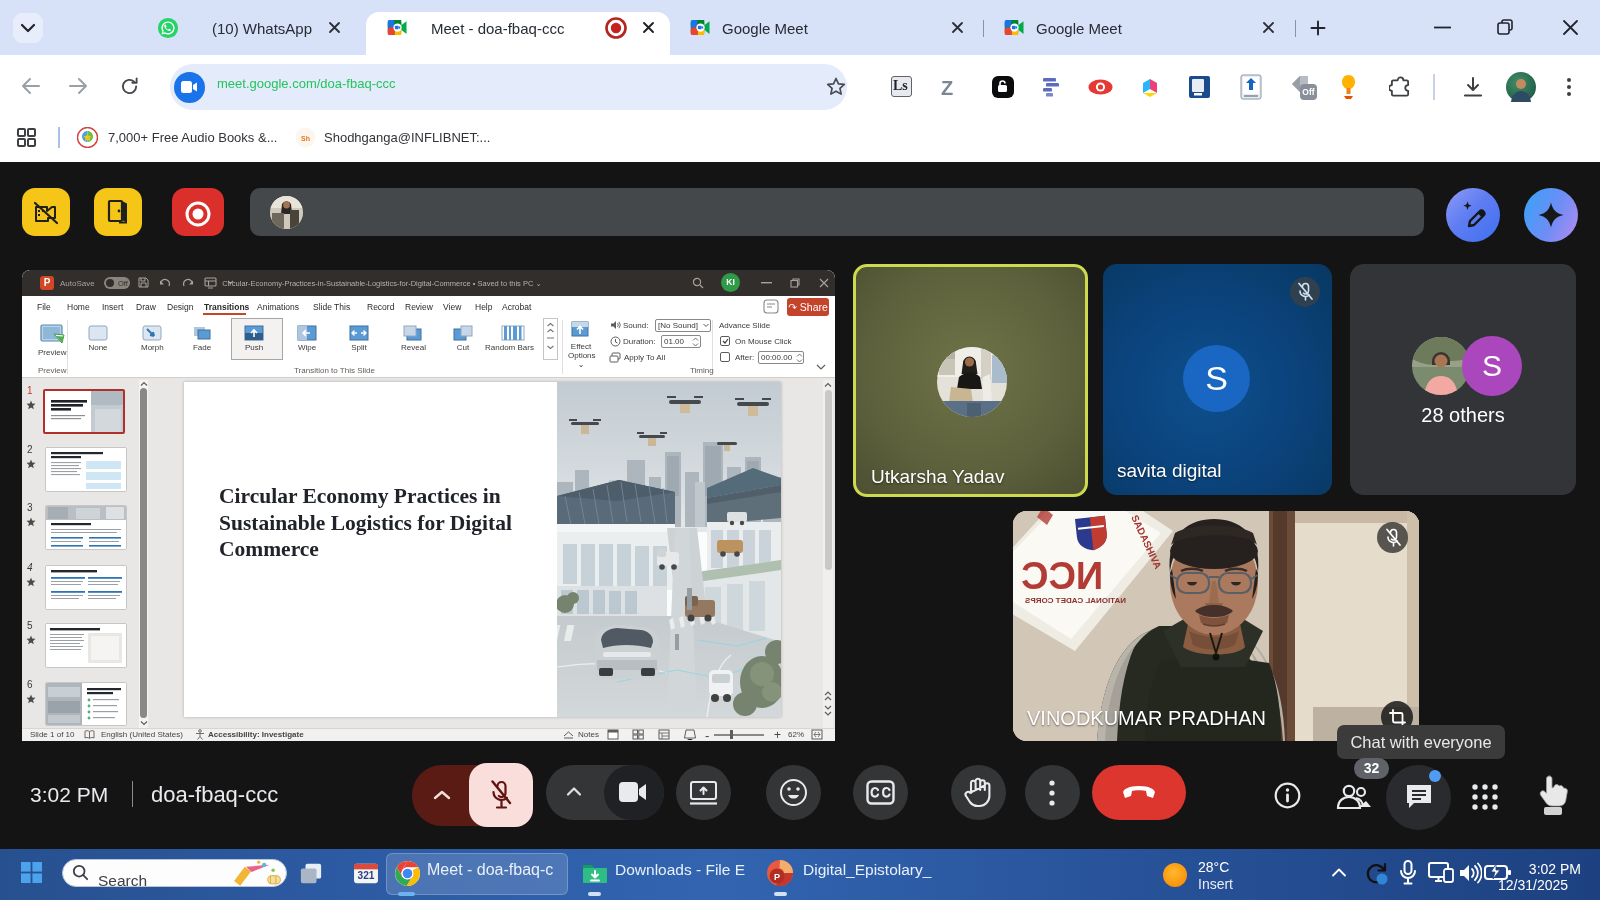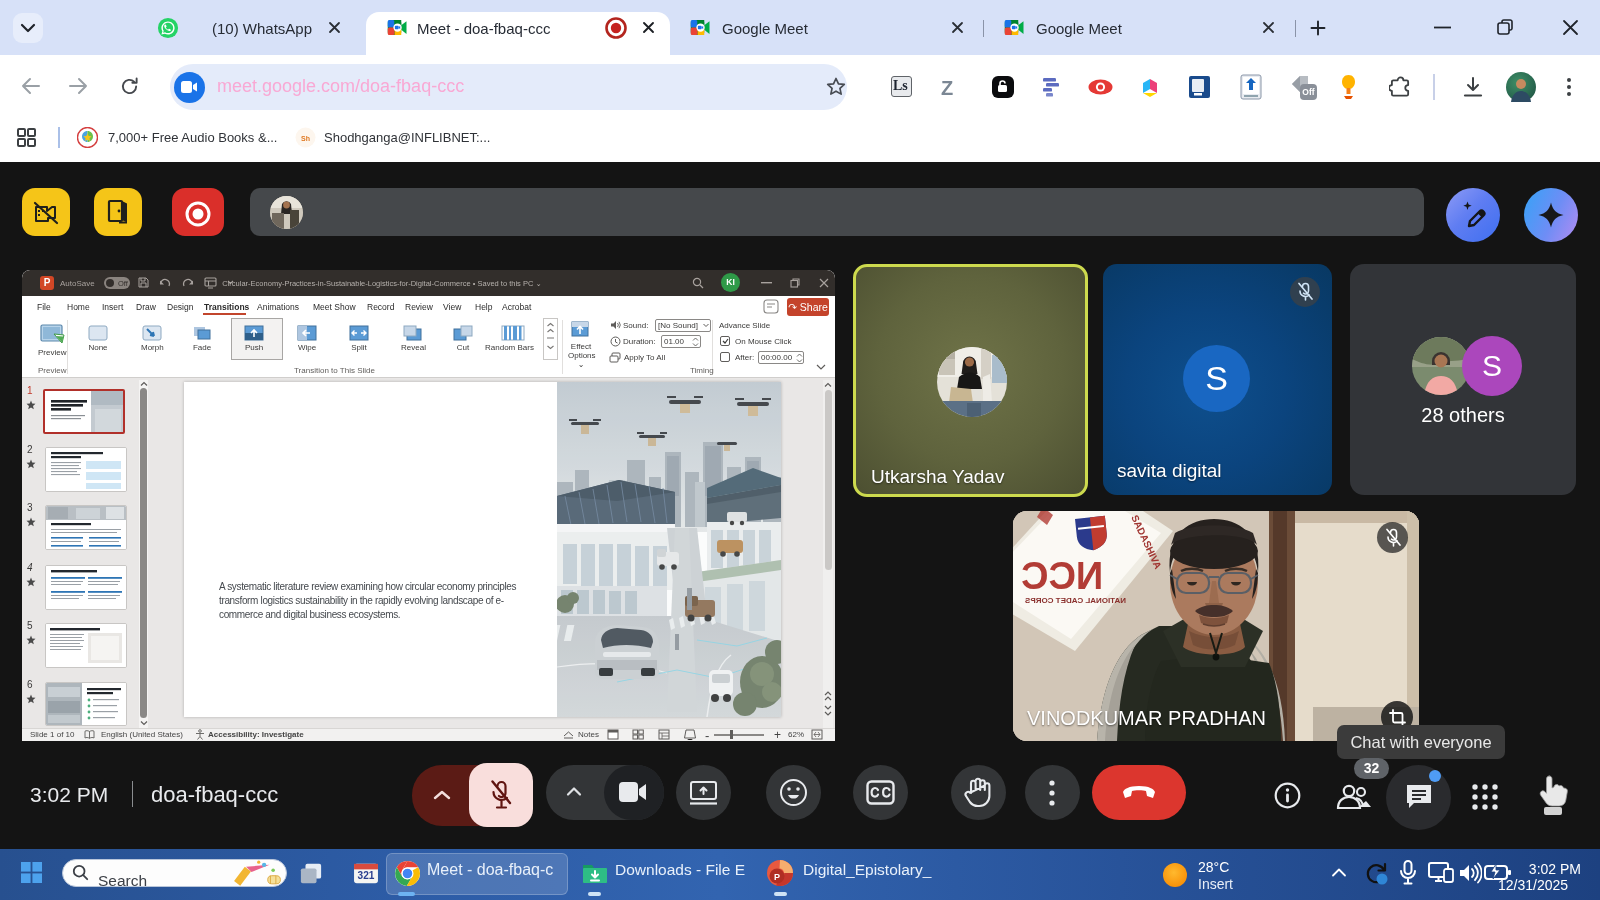--- a/index.html
+++ b/index.html
@@ -73,21 +73,21 @@
         <rect x="1" y="2" width="18" height="20" rx="4" fill="#00832d"></rect>
         <path d="M19 9 L26 3.5 V20.5 L19 15z" fill="#00ac47"></path>
         <rect x="1" y="2" width="9" height="10" fill="#1a73e8" rx="2"></rect>
         <rect x="10" y="12" width="9" height="10" fill="#ffba00"></rect>
         <rect x="1" y="12" width="9" height="10" fill="#ea4335" rx="2"></rect>
         <rect x="10" y="2" width="9" height="10" fill="#00832d"></rect>
         <circle cx="14" cy="12" r="5.5" fill="#fff"></circle>
         <rect x="10.5" y="9.7" width="5" height="4.6" rx="1" fill="#1a73e8"></rect>
         <path d="M15.5 11.2 L17.6 9.9 v4.2 l-2.1-1.3z" fill="#1a73e8"></path>
       </svg>
-    <div class="abs tabtitle" style="left:417px;top:20px;">Meet - doa-fbaq-ccc</div>
+    <div class="abs tabtitle" style="left:431px;top:20px;">Meet - doa-fbaq-ccc</div>
     <svg class="abs" style="left:605px;top:17px" width="22" height="22" viewBox="0 0 22 22">
         <circle cx="11" cy="11" r="9.5" fill="#fff" stroke="#b3251e" stroke-width="2.6"></circle>
         <circle cx="11" cy="11" r="5.2" fill="#c5221f"></circle>
       </svg>
     <svg class="abs" style="left:641px;top:20px" width="15" height="15" viewBox="0 0 15 15">
         <path d="M3 3 L12 12 M12 3 L3 12" stroke="#1c1f24" stroke-width="1.9" stroke-linecap="round"></path>
       </svg>
 
     <svg class="abs" style="left:690px;top:18px" width="21" height="19" viewBox="0 0 28 24">
         <rect x="1" y="2" width="18" height="20" rx="4" fill="#00832d"></rect>
@@ -148,21 +148,21 @@
         <path d="M17 10 a7 7 0 1 1 -2.2-5.1" stroke="#45484d" stroke-width="2" fill="none" stroke-linecap="round"></path>
         <path d="M17.5 1.5 V6 H13" stroke="#45484d" stroke-width="2" fill="none" stroke-linecap="round" stroke-linejoin="round"></path>
       </svg>
   </div>
   <div id="omnibox" class="abs"></div>
   <div class="abs" style="left:174px;top:72px;width:31px;height:31px;border-radius:50%;background:#1a73e8;"></div>
   <svg class="abs" style="left:181px;top:80px" width="17" height="14" viewBox="0 0 17 14">
       <rect x="0" y="1" width="11" height="12" rx="2.5" fill="#fff"></rect>
       <path d="M12 5 L16 2.5 v9 L12 9z" fill="#fff"></path>
     </svg>
-  <div class="abs" style="left:217px;top:76px;font-size:18px;color:#f9a8d4;">meet.google.com/doa-fbaq-ccc</div>
+  <div class="abs" style="left:217px;top:76px;font-size:13px;color:#22c55e;">meet.google.com/doa-fbaq-ccc</div>
   <svg class="abs" style="left:826px;top:77px" width="20" height="19" viewBox="0 0 20 19">
       <path d="M10 1.5 l2.47 5.33 5.83.62 -4.35 3.94 1.2 5.74 L10 14.2 4.85 17.13l1.2-5.74L1.7 7.45l5.83-.62z" fill="none" stroke="#474b52" stroke-width="1.7" stroke-linejoin="round"></path>
     </svg>
 
   <div class="abs" style="left:891px;top:76px;width:21px;height:21px;background:#e8eaed;border:1px solid #5f6368;border-radius:3px;"></div>
   <div class="abs" style="left:893px;top:78px;font-family:'Liberation Serif',serif;font-size:14px;font-weight:bold;color:#1d2430;">Ls</div>
   <div class="abs" style="left:941px;top:77px;font-size:20px;font-weight:bold;color:#7b8794;">Z</div>
   <div class="abs" style="left:992px;top:76px;width:22px;height:22px;border-radius:6px;background:#0b0c0e;"></div>
   <svg class="abs" style="left:997px;top:80px" width="12" height="13" viewBox="0 0 12 13">
       <rect x="1" y="5" width="9" height="7" rx="1.5" fill="#fff"></rect>
@@ -542,21 +542,21 @@
 
       <div class="abs" style="left:0;top:26px;width:813px;height:22px;background:#fff;"></div>
       <div class="abs mitem" style="left:15px;top:32px;">File</div>
       <div class="abs mitem" style="left:45px;top:32px;">Home</div>
       <div class="abs mitem" style="left:80px;top:32px;">Insert</div>
       <div class="abs mitem" style="left:114px;top:32px;">Draw</div>
       <div class="abs mitem" style="left:145px;top:32px;">Design</div>
       <div class="abs mitem" style="left:182px;top:32px;font-weight:bold;">Transitions</div>
       <div class="abs" style="left:181px;top:43px;width:43px;height:2px;background:#c2452c;"></div>
       <div class="abs mitem" style="left:235px;top:32px;">Animations</div>
-      <div class="abs mitem" style="left:291px;top:32px;">Meet Show</div>
+      <div class="abs mitem" style="left:291px;top:32px;">Slide This</div>
       <div class="abs mitem" style="left:345px;top:32px;">Record</div>
       <div class="abs mitem" style="left:383px;top:32px;">Review</div>
       <div class="abs mitem" style="left:421px;top:32px;">View</div>
       <div class="abs mitem" style="left:453px;top:32px;">Help</div>
       <div class="abs mitem" style="left:480px;top:32px;text-align:center;">Acrobat</div>
       <svg class="abs" style="left:741px;top:29px" width="16" height="15" viewBox="0 0 16 15">
           <rect x="1" y="1" width="14" height="13" rx="3" fill="none" stroke="#8a8886" stroke-width="1.1"></rect>
           <path d="M4 5 h8 M4 8 h5" stroke="#8a8886" stroke-width="1.1"></path>
         </svg>
       <div class="abs" style="left:765px;top:28px;width:42px;height:18px;border-radius:3px;background:#c4432b;color:#fff;font-size:10.5px;text-align:center;line-height:18px;">↷ Share ⌄</div>
@@ -821,21 +821,21 @@
       <div class="abs" style="left:117px;top:110px;width:9px;height:348px;background:#f5f4f3;"></div>
       <div class="abs" style="left:118px;top:118px;width:7px;height:330px;border-radius:4px;background:#8a8886;"></div>
       <svg class="abs" style="left:118px;top:111px" width="8" height="6" viewBox="0 0 8 6">
           <path d="M1 4.5 L4 1.5 7 4.5" stroke="#5f5d5b" stroke-width="1.2" fill="none"></path>
         </svg>
       <svg class="abs" style="left:118px;top:450px" width="8" height="6" viewBox="0 0 8 6">
           <path d="M1 1.5 L4 4.5 7 1.5" stroke="#5f5d5b" stroke-width="1.2" fill="none"></path>
         </svg>
 
       <div class="abs" style="left:162px;top:112px;width:597px;height:335px;background:#fff;box-shadow:0 0 3px rgba(0,0,0,.25);"></div>
-      <div class="abs" style="left:197px;top:310px;font-size:10px;letter-spacing:-0.35px;line-height:14px;color:#45494e;white-space:nowrap;">A systematic literature review examining how circular economy principles<br>transform logistics sustainability in the rapidly evolving landscape of e-<br>commerce and digital business ecosystems.</div>
+      <div class="abs" style="left:197px;top:213px;font-family:'Liberation Serif',serif;font-weight:bold;font-size:21.5px;line-height:26.5px;color:#20242a;white-space:nowrap;">Circular Economy Practices in<br>Sustainable Logistics for Digital<br>Commerce</div>
       <div class="abs" style="left:535px;top:112px;width:224px;height:335px;overflow:hidden;" id="cityimg">
         <svg width="224" height="335" viewBox="0 0 224 335">
           <defs>
             <linearGradient id="sky" x1="0" y1="0" x2="0" y2="1">
                 <stop offset="0" stop-color="#bfc8d0"></stop>
                 <stop offset=".6" stop-color="#d3d9dd"></stop>
                 <stop offset="1" stop-color="#e6e9ea"></stop>
               </linearGradient>
             <linearGradient id="road" x1="0" y1="0" x2="0" y2="1">
                 <stop offset="0" stop-color="#c2c7cb"></stop>

